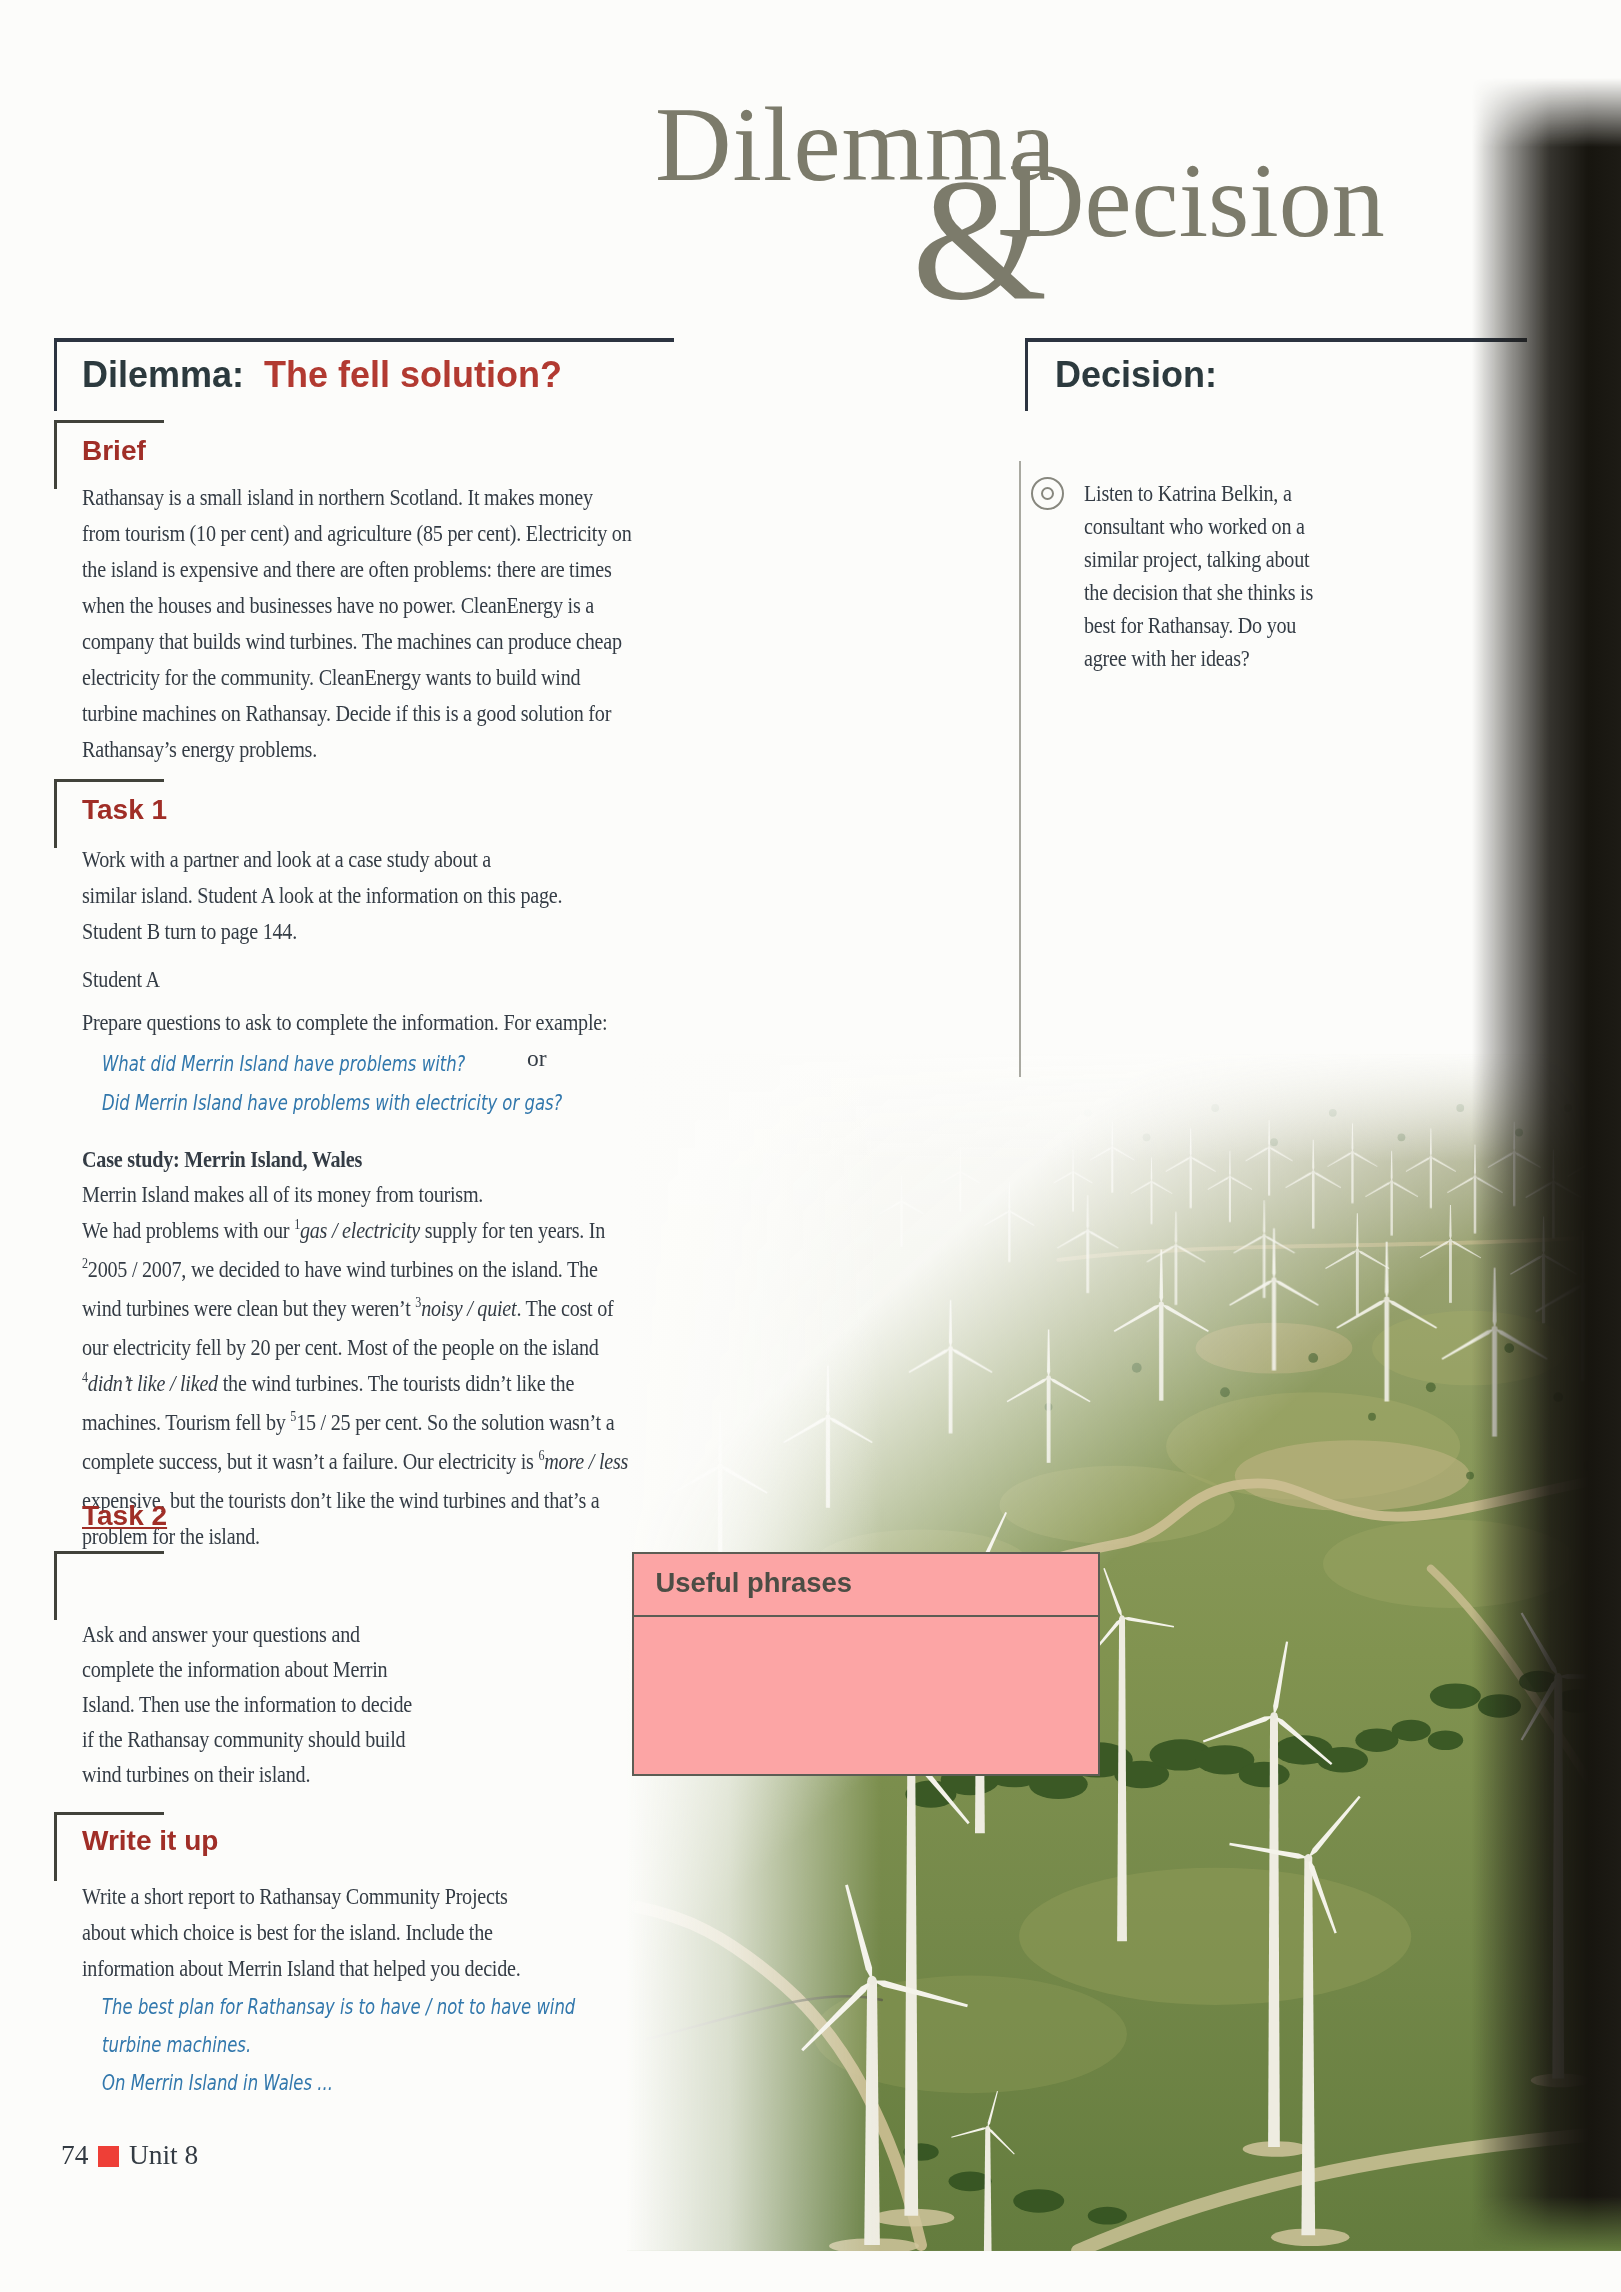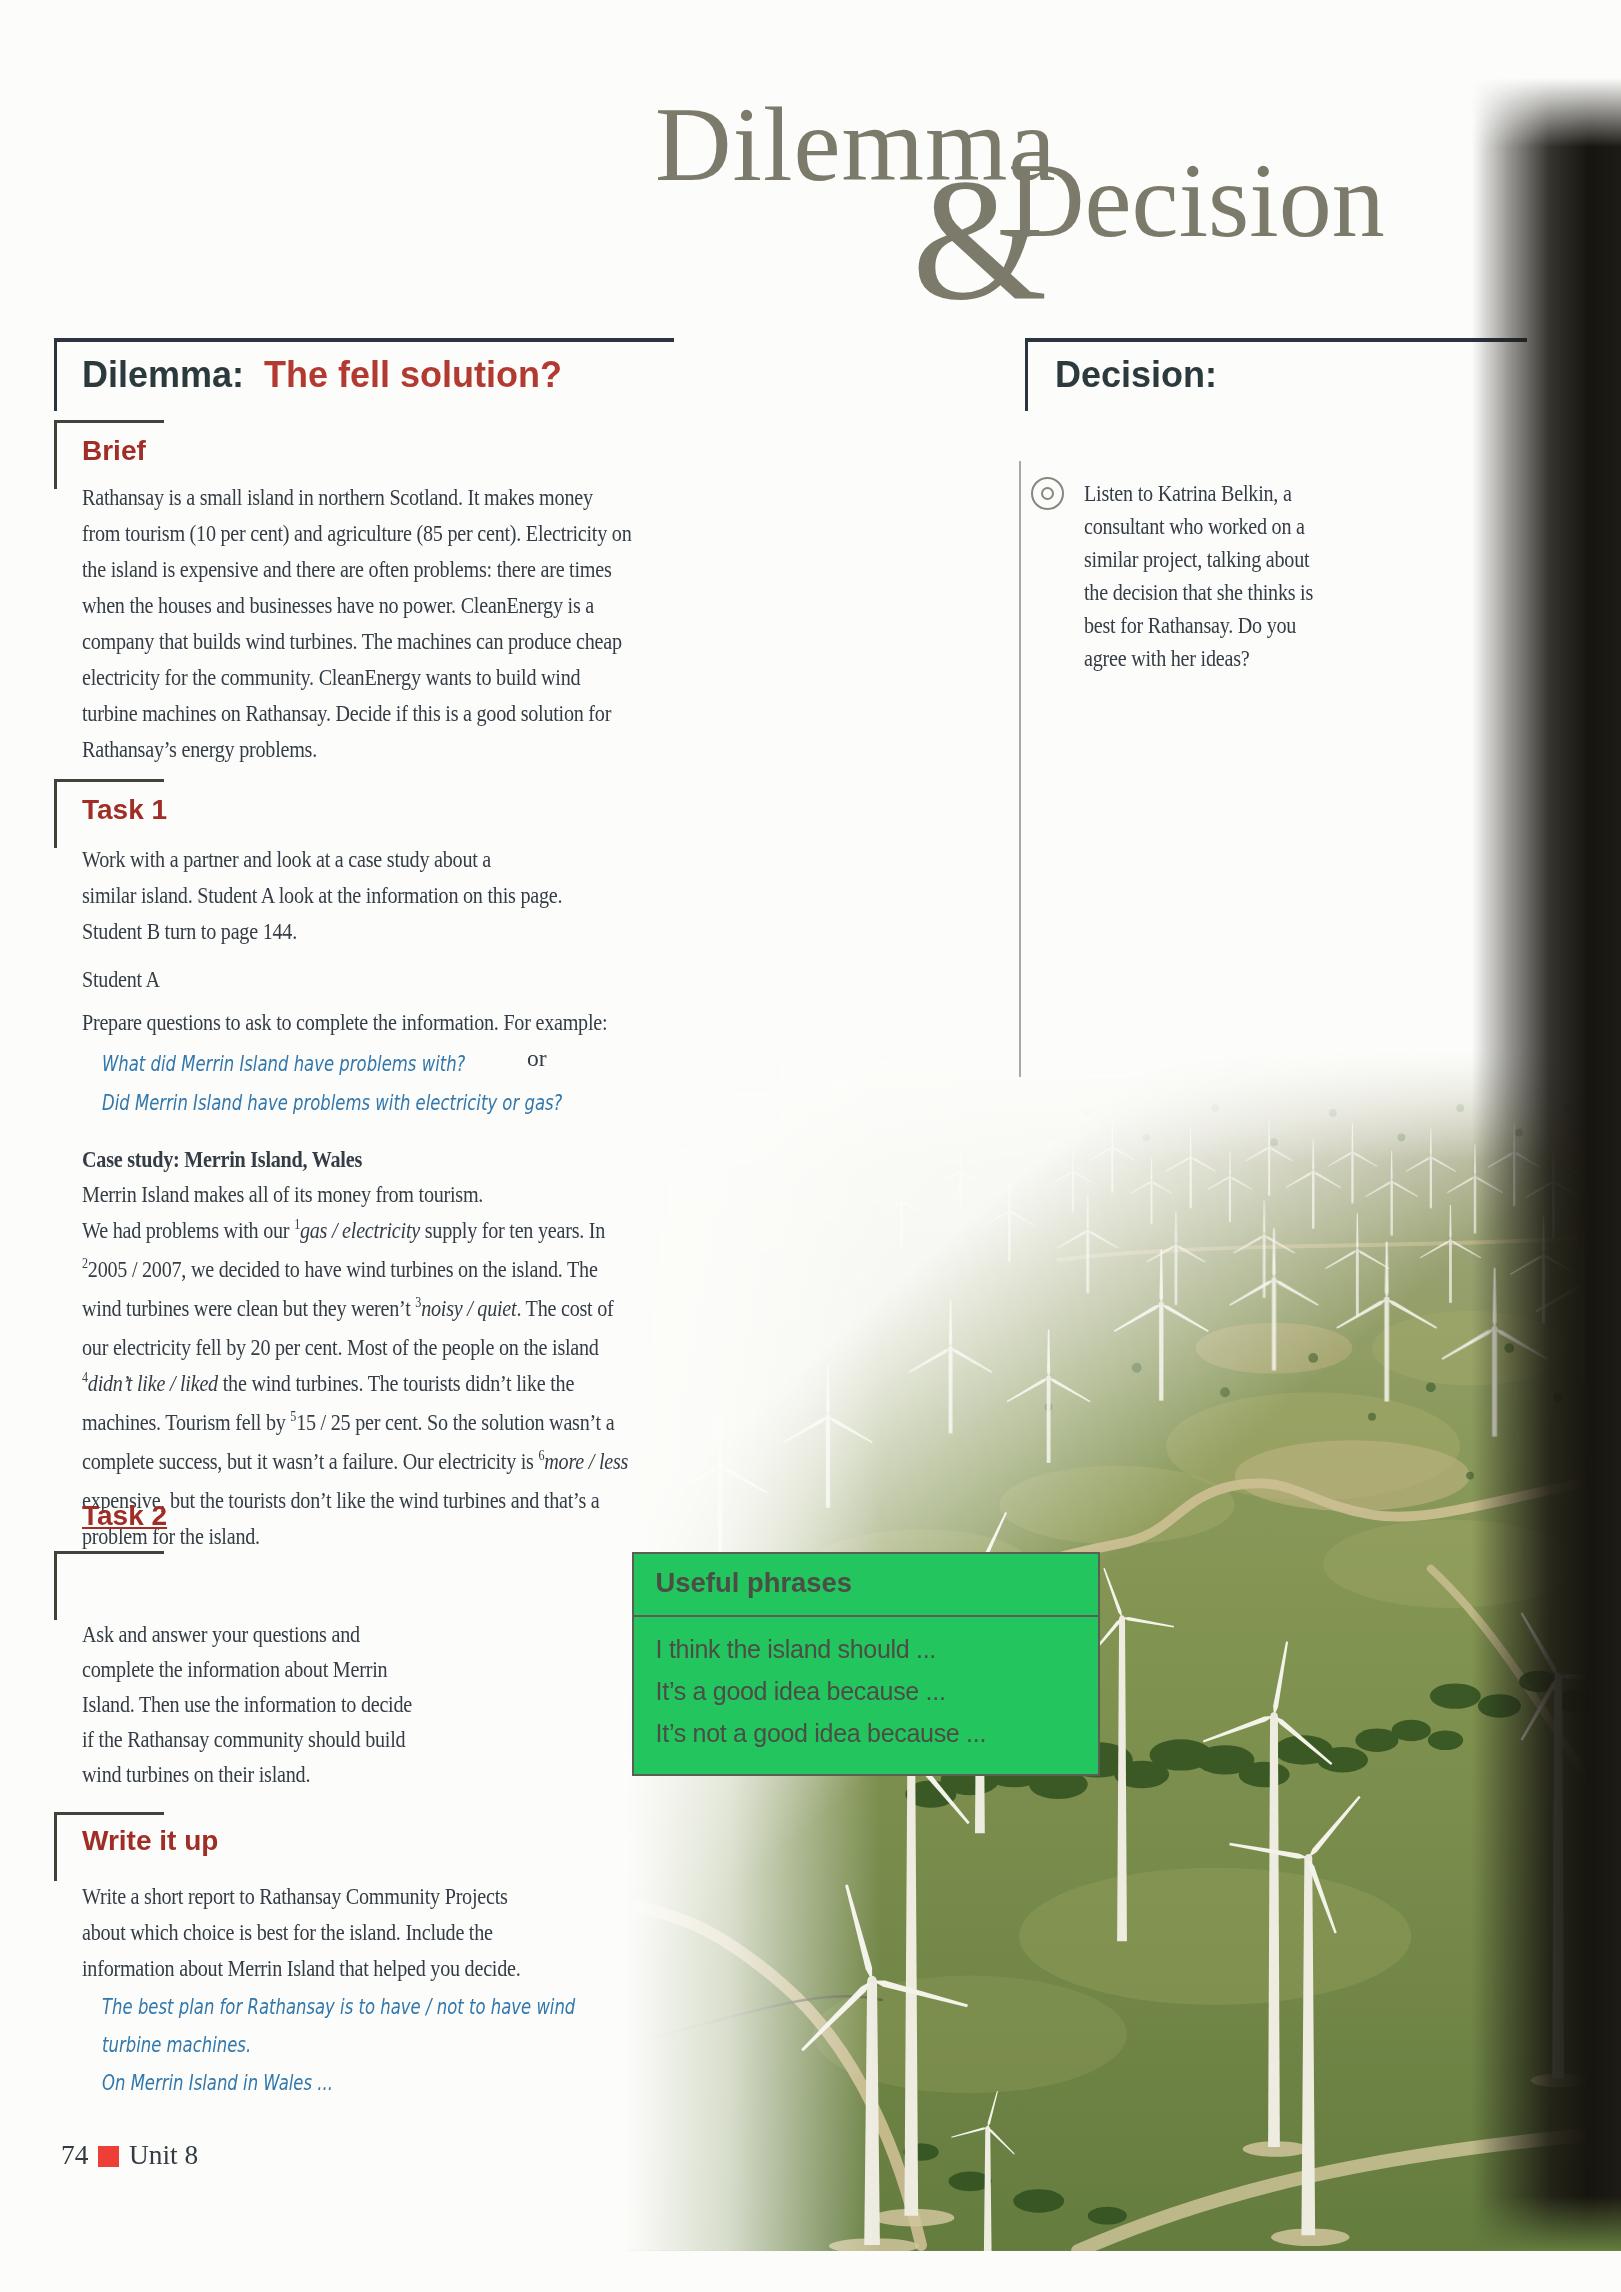--- a/index.html
+++ b/index.html
@@ -39,21 +39,21 @@
         color:#3177ac;white-space:nowrap;transform:scaleX(.8);transform-origin:0 0;}
   .or-word{font-size:23.5px;color:#343c45;margin-left:8px;}
 
   
   .cd{width:29px;height:29px;border:2.9px solid #87877e;border-radius:50%;display:flex;align-items:center;justify-content:center;}
   .cd-in{width:9.8px;height:9.8px;border:2.9px solid #87877e;border-radius:50%;}
 
   .vline{width:2px;background:#a9a9a1;}
 
   
-  .uf{left:632px;top:1552px;width:468px;height:224px;background:#22c55e;border:2px solid #5c5d54;box-sizing:border-box;z-index:6;}
+  .uf{left:632px;top:1552px;width:468px;height:224px;background:#fca5a5;border:2px solid #5c5d54;box-sizing:border-box;z-index:6;}
   .uf-head{font-family:"Liberation Sans",sans-serif;font-weight:bold;font-size:27.4px;color:#4c4d45;padding:12.7px 0 0 21.6px;}
   .uf-sep{position:absolute;left:0;right:0;top:61px;height:2px;background:#5c5d54;}
   .uf-body{position:absolute;left:21.6px;top:74px;font-family:"Liberation Sans",sans-serif;
            font-size:25px;line-height:42px;color:#4c4d45;letter-spacing:-0.3px;white-space:nowrap;}
 
   
   .photo{left:627px;top:1054px;width:994px;height:1197px;z-index:1;}
   .band{left:1472px;top:78px;width:149px;height:2172px;z-index:7;
         background:linear-gradient(to right,rgba(26,24,18,0) 0%,rgba(26,24,18,.45) 25%,rgba(26,24,18,.88) 52%,#17150f 78%,#1d1b15 100%);
         -webkit-mask-image:linear-gradient(to bottom,transparent 0,#000 69px,#000 calc(100% - 54px),transparent 100%);
@@ -357,25 +357,20 @@
       <div>consultant who worked on a</div>
       <div>similar project, talking about</div>
       <div>the decision that she thinks is</div>
       <div>best for Rathansay. Do you</div>
       <div>agree with her ideas?</div>
     </div>
 
   <div class="abs uf">
     <div class="uf-head">Useful phrases</div>
     <div class="uf-sep"></div>
-    <div class="uf-body">
-        <div>I think the island should ...</div>
-        <div>It’s a good idea because ...</div>
-        <div>It’s not a good idea because ...</div>
-      </div>
   </div>
 
   <div class="abs band"></div>
 
   <div class="abs footer">
     <span>74</span>
     <span class="sq"></span>
     <span>Unit 8</span>
   </div>
 

